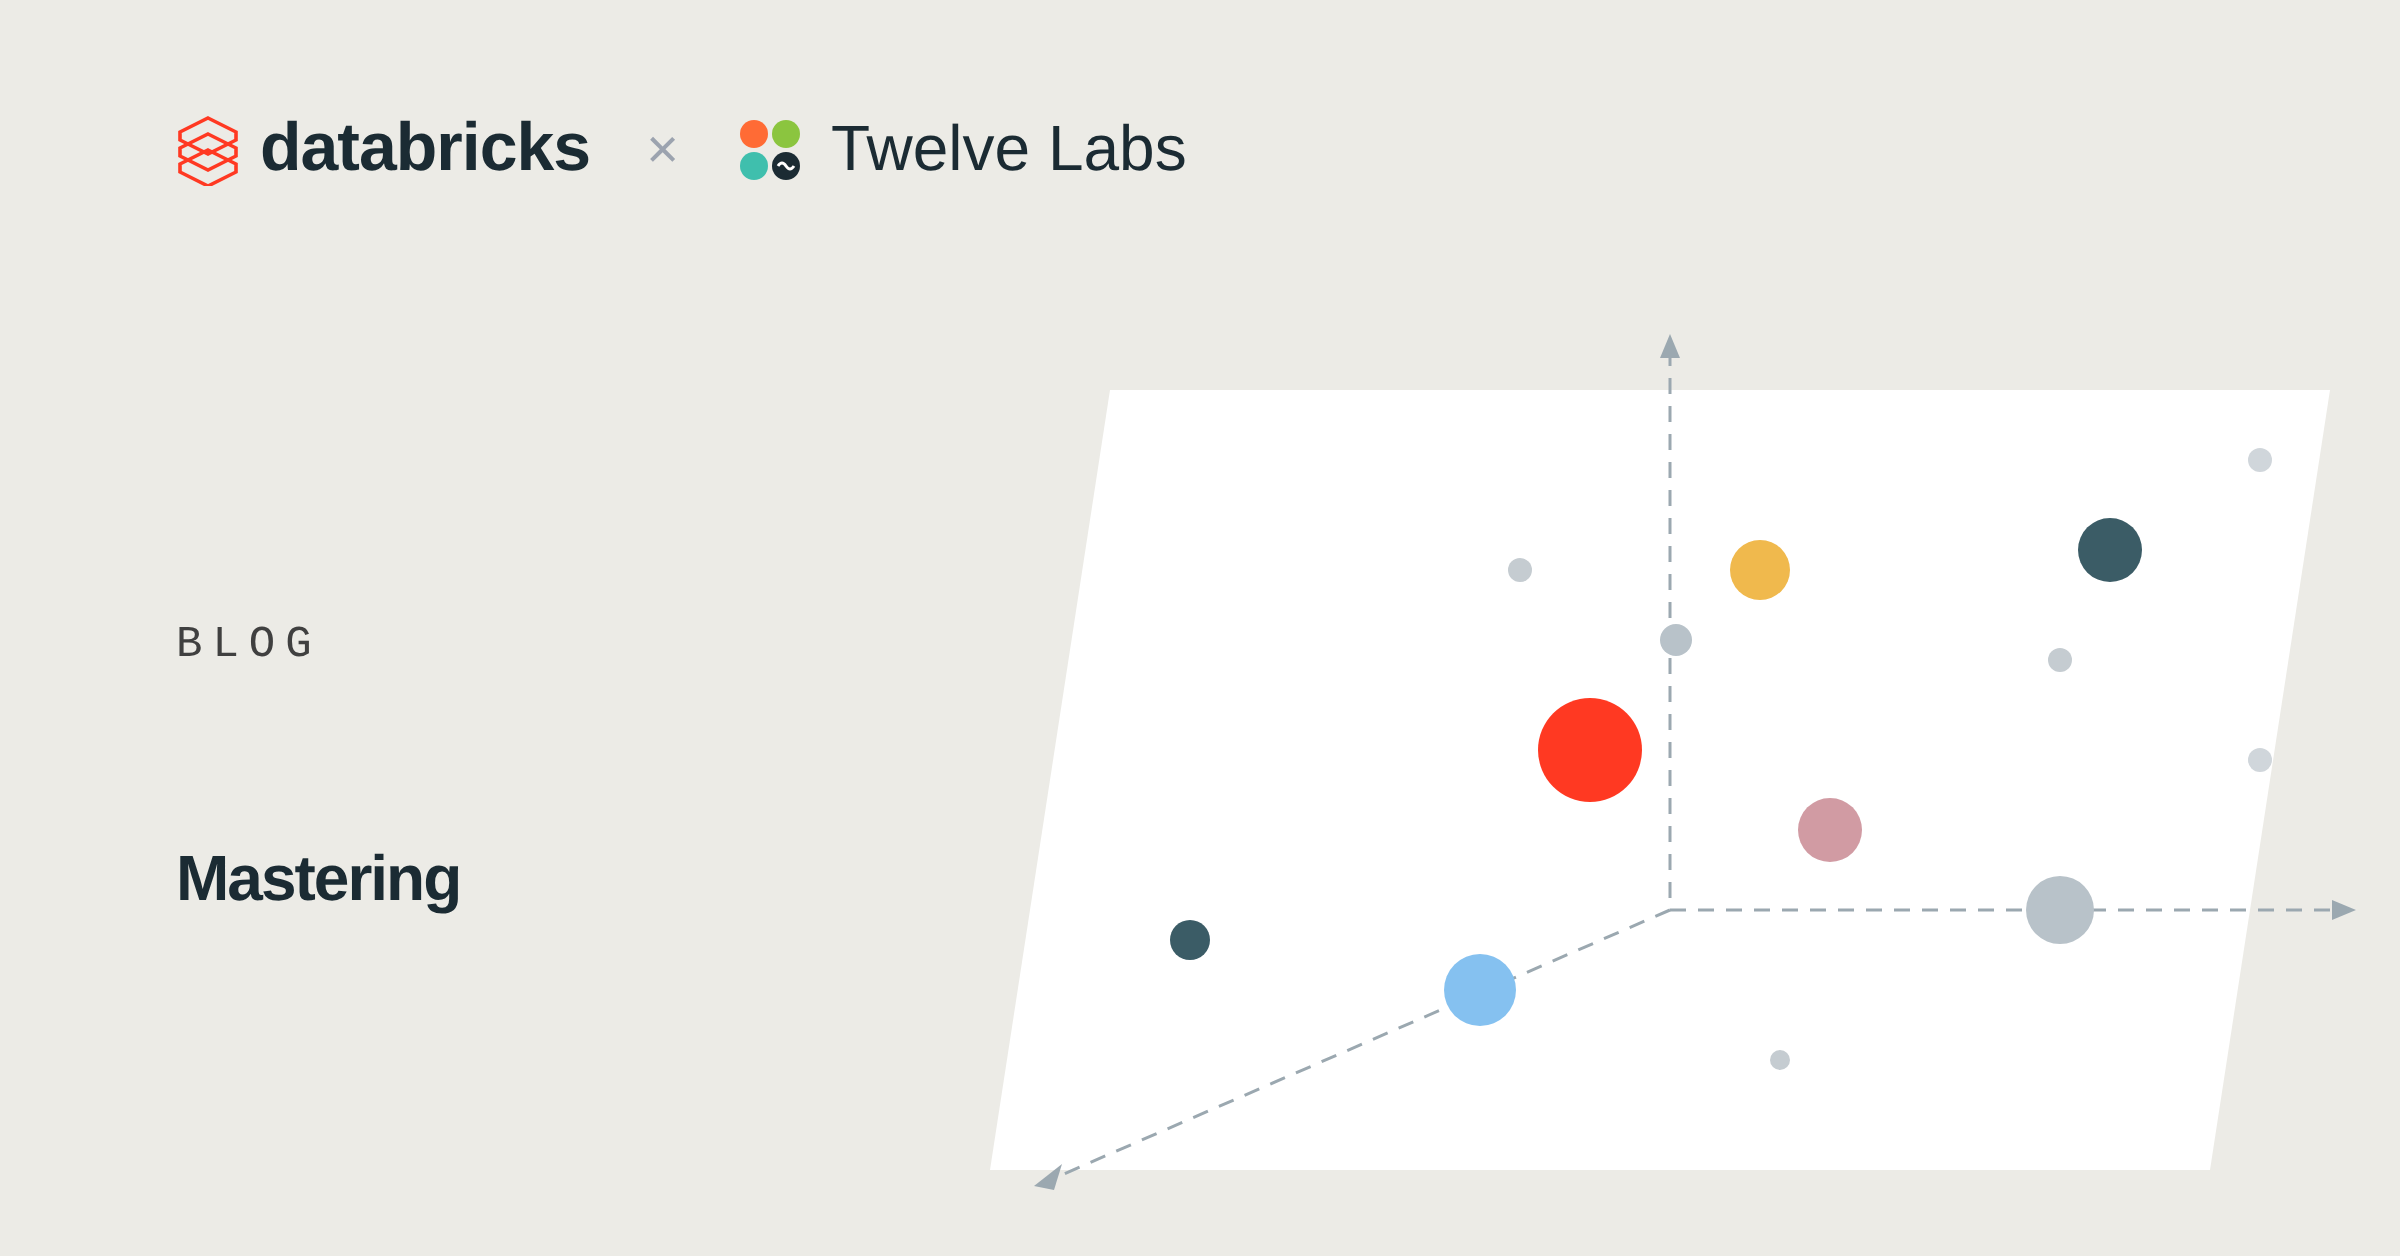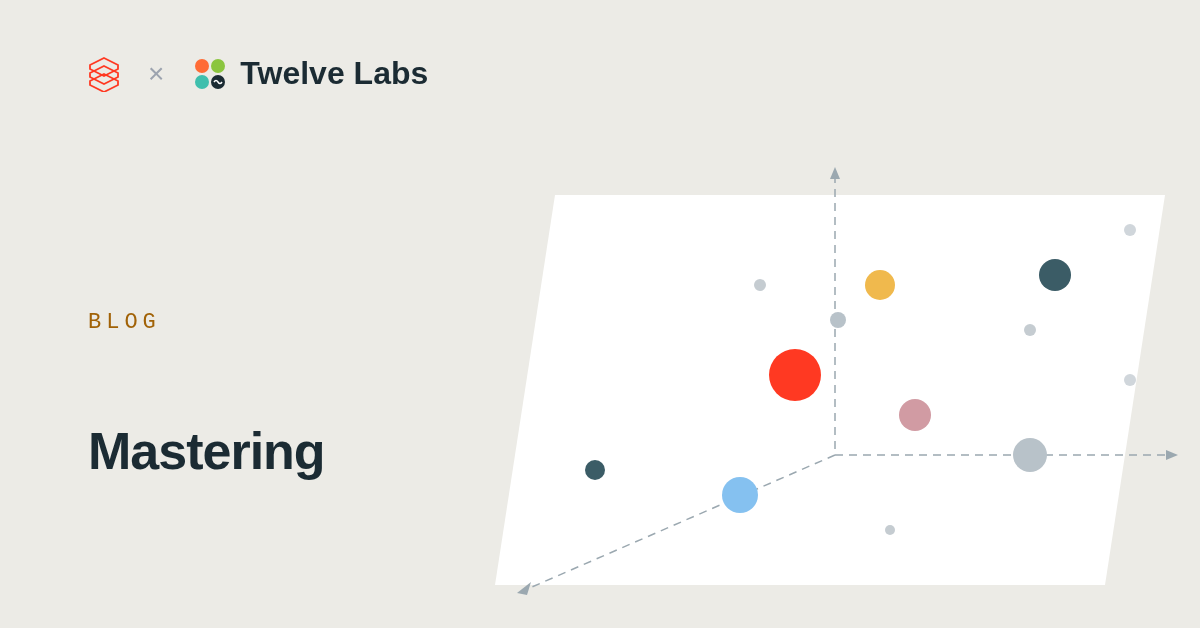--- a/index.html
+++ b/index.html
@@ -47,38 +47,38 @@
       display: flex;
       align-items: center;
       gap: 12px;
     }
     .twelvelabs-icon {
       width: 36px;
       height: 36px;
     }
     .twelvelabs-text {
       font-size: 32px;
-      font-weight: 700;
+      font-weight: 400;
       color: #1b2b33;
     }
     .blog-label {
       position: absolute;
       top: 310px;
       left: 88px;
       font-family: 'Courier New', monospace;
       font-size: 22px;
       font-weight: 500;
       letter-spacing: 5px;
-      color: #a16207;
+      color: #404040;
     }
     .title {
       position: absolute;
       top: 420px;
       left: 88px;
-      font-size: 52px;
+      font-size: 32px;
       font-weight: 600;
       color: #1b2b33;
       line-height: 1.2;
       letter-spacing: -1px;
     }
     .graphic {
       position: absolute;
       top: 155px;
       left: 465px;
       width: 720px;
@@ -88,20 +88,21 @@
 </head>
 <body>
 
 <div class="header">
   <div class="databricks-logo">
     <svg class="databricks-icon" viewBox="0 0 32 36">
       <path d="M16 2 L30 9 L30 13 L16 20 L2 13 L2 9 Z" fill="none" stroke="#ff3922" stroke-width="1.8"></path>
       <path d="M16 10 L30 17 L30 21 L16 28 L2 21 L2 17 Z" fill="none" stroke="#ff3922" stroke-width="1.8"></path>
       <path d="M16 18 L30 25 L30 29 L16 36 L2 29 L2 25 Z" fill="none" stroke="#ff3922" stroke-width="1.8"></path>
     </svg>
+    <span class="databricks-text">databricks</span>
   </div>
   <span class="x-separator">×</span>
   <div class="twelvelabs-logo">
     <svg class="twelvelabs-icon" viewBox="0 0 36 36">
       <circle cx="10" cy="10" r="7" fill="#ff6b35"></circle>
       <circle cx="26" cy="10" r="7" fill="#8bc53f"></circle>
       <circle cx="10" cy="26" r="7" fill="#3fbfad"></circle>
       <circle cx="26" cy="26" r="7" fill="#1b2b33"></circle>
       <path d="M22 26 Q24 23 26 26 Q28 29 30 26" stroke="#fff" stroke-width="1.5" fill="none"></path>
     </svg>

